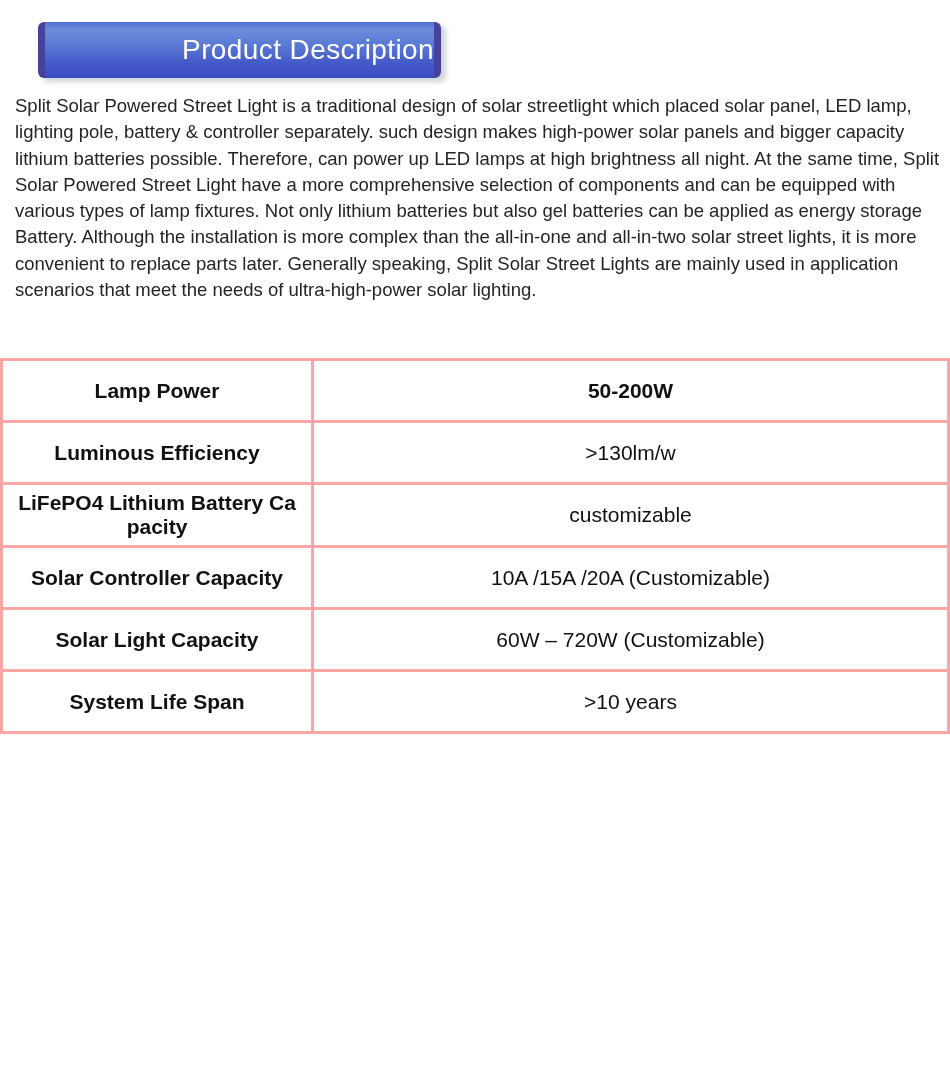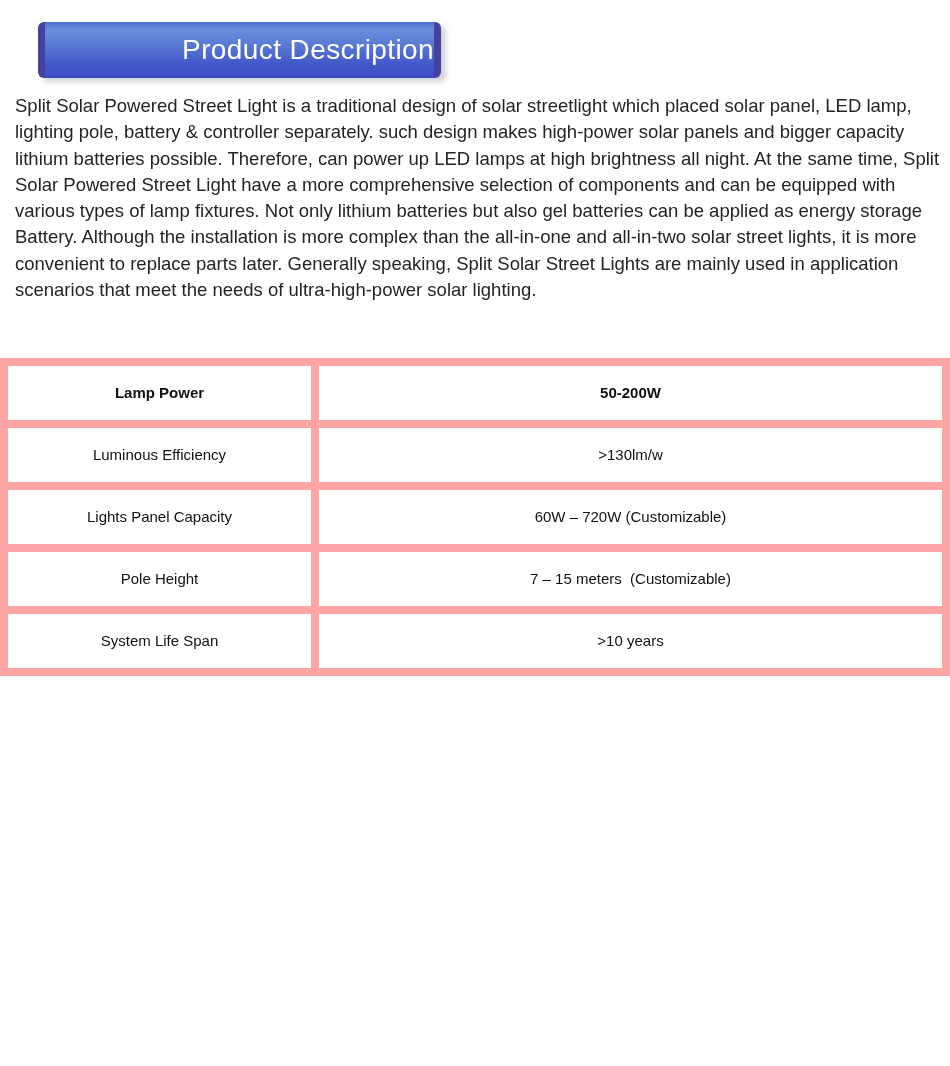--- a/index.html
+++ b/index.html
@@ -54,33 +54,34 @@
   
   .spec-table {
     position: absolute;
     left: 0;
     top: 358px;
     width: 950px;
     border-collapse: collapse;
     table-layout: fixed;
   }
   .spec-table td {
-    border: 8px solid #fca5a5;
+    border: 3px solid #fca5a5;
     text-align: center;
     vertical-align: middle;
-    font-size: 15px;
+    font-size: 21px;
     line-height: 24px;
     color: #111111;
     padding: 6px 10px;
     height: 62px;
     background: #ffffff;
   }
   .spec-table td.label-cell {
     width: 311px;
     word-break: break-all;
+    font-weight: bold;
   }
   .spec-table td.value-cell {
     white-space: pre-wrap;
   }
   .spec-table tr.bold-row td {
     font-weight: 700;
   }
 </style>
 </head>
 <body>
@@ -95,25 +96,29 @@
   <tbody>
     <tr class="bold-row">
       <td class="label-cell">Lamp Power</td>
       <td class="value-cell">50-200W</td>
     </tr>
     <tr>
       <td class="label-cell">Luminous Efficiency</td>
       <td class="value-cell">&gt;130lm/w</td>
     </tr>
     <tr>
-      <td class="label-cell">Lights Panel Capacity</td>
-      <td class="value-cell">60W – 720W (Customizable)</td>
+      <td class="label-cell">LiFePO4 Lithium Battery Capacity</td>
+      <td class="value-cell">customizable</td>
     </tr>
     <tr>
-      <td class="label-cell">Pole Height</td>
-      <td class="value-cell">7 – 15 meters  (Customizable)</td>
+      <td class="label-cell">Solar Controller Capacity</td>
+      <td class="value-cell">10A /15A /20A (Customizable)</td>
+    </tr>
+    <tr>
+      <td class="label-cell">Solar Light Capacity</td>
+      <td class="value-cell">60W – 720W (Customizable)</td>
     </tr>
     <tr>
       <td class="label-cell">System Life Span</td>
       <td class="value-cell">&gt;10 years</td>
     </tr>
   </tbody>
 </table>
 
 </body></html>

